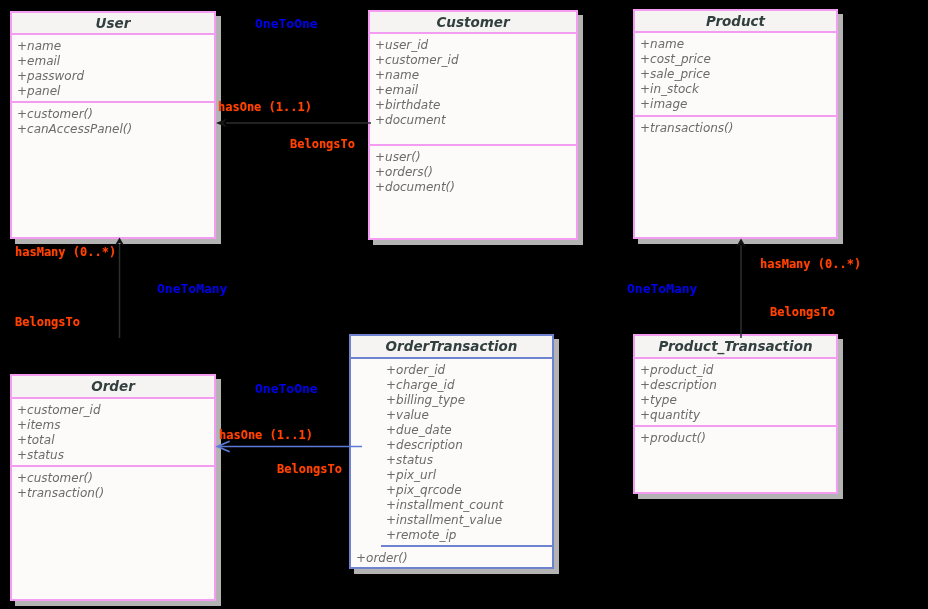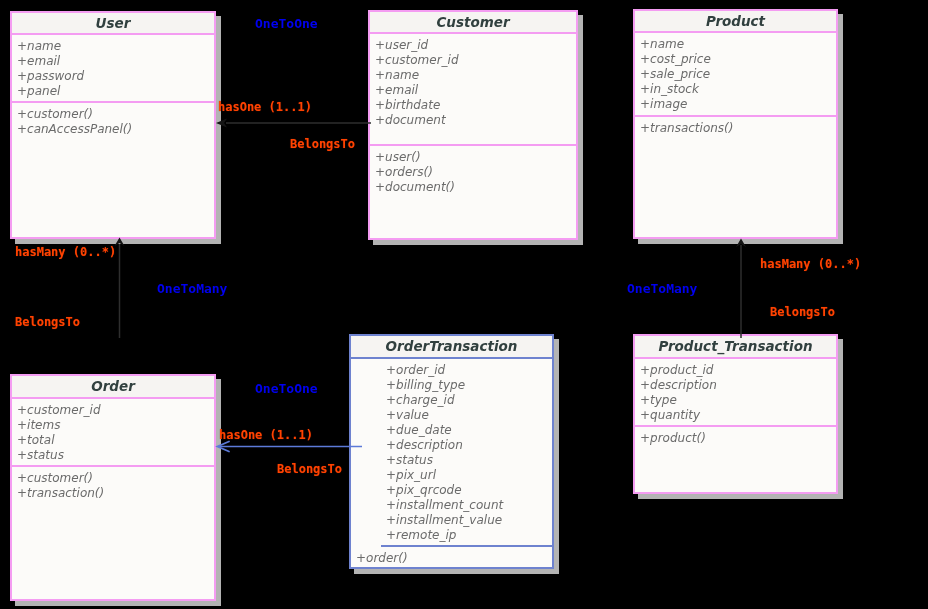--- a/index.html
+++ b/index.html
@@ -135,22 +135,22 @@
     <div class="methods section">
         <div class="member">+customer()</div>
         <div class="member">+transaction()</div>
       </div>
   </div>
 
   <div class="classbox row-bottom blue" id="box-ordertransaction">
     <div class="title">OrderTransaction</div>
     <div class="attrs section">
         <div class="member">+order_id</div>
+        <div class="member">+charge_id</div>
         <div class="member">+billing_type</div>
-        <div class="member">+charge_id</div>
         <div class="member">+value</div>
         <div class="member">+due_date</div>
         <div class="member">+description</div>
         <div class="member">+status</div>
         <div class="member">+pix_url</div>
         <div class="member">+pix_qrcode</div>
         <div class="member">+installment_count</div>
         <div class="member">+installment_value</div>
         <div class="member">+remote_ip</div>
       </div>

